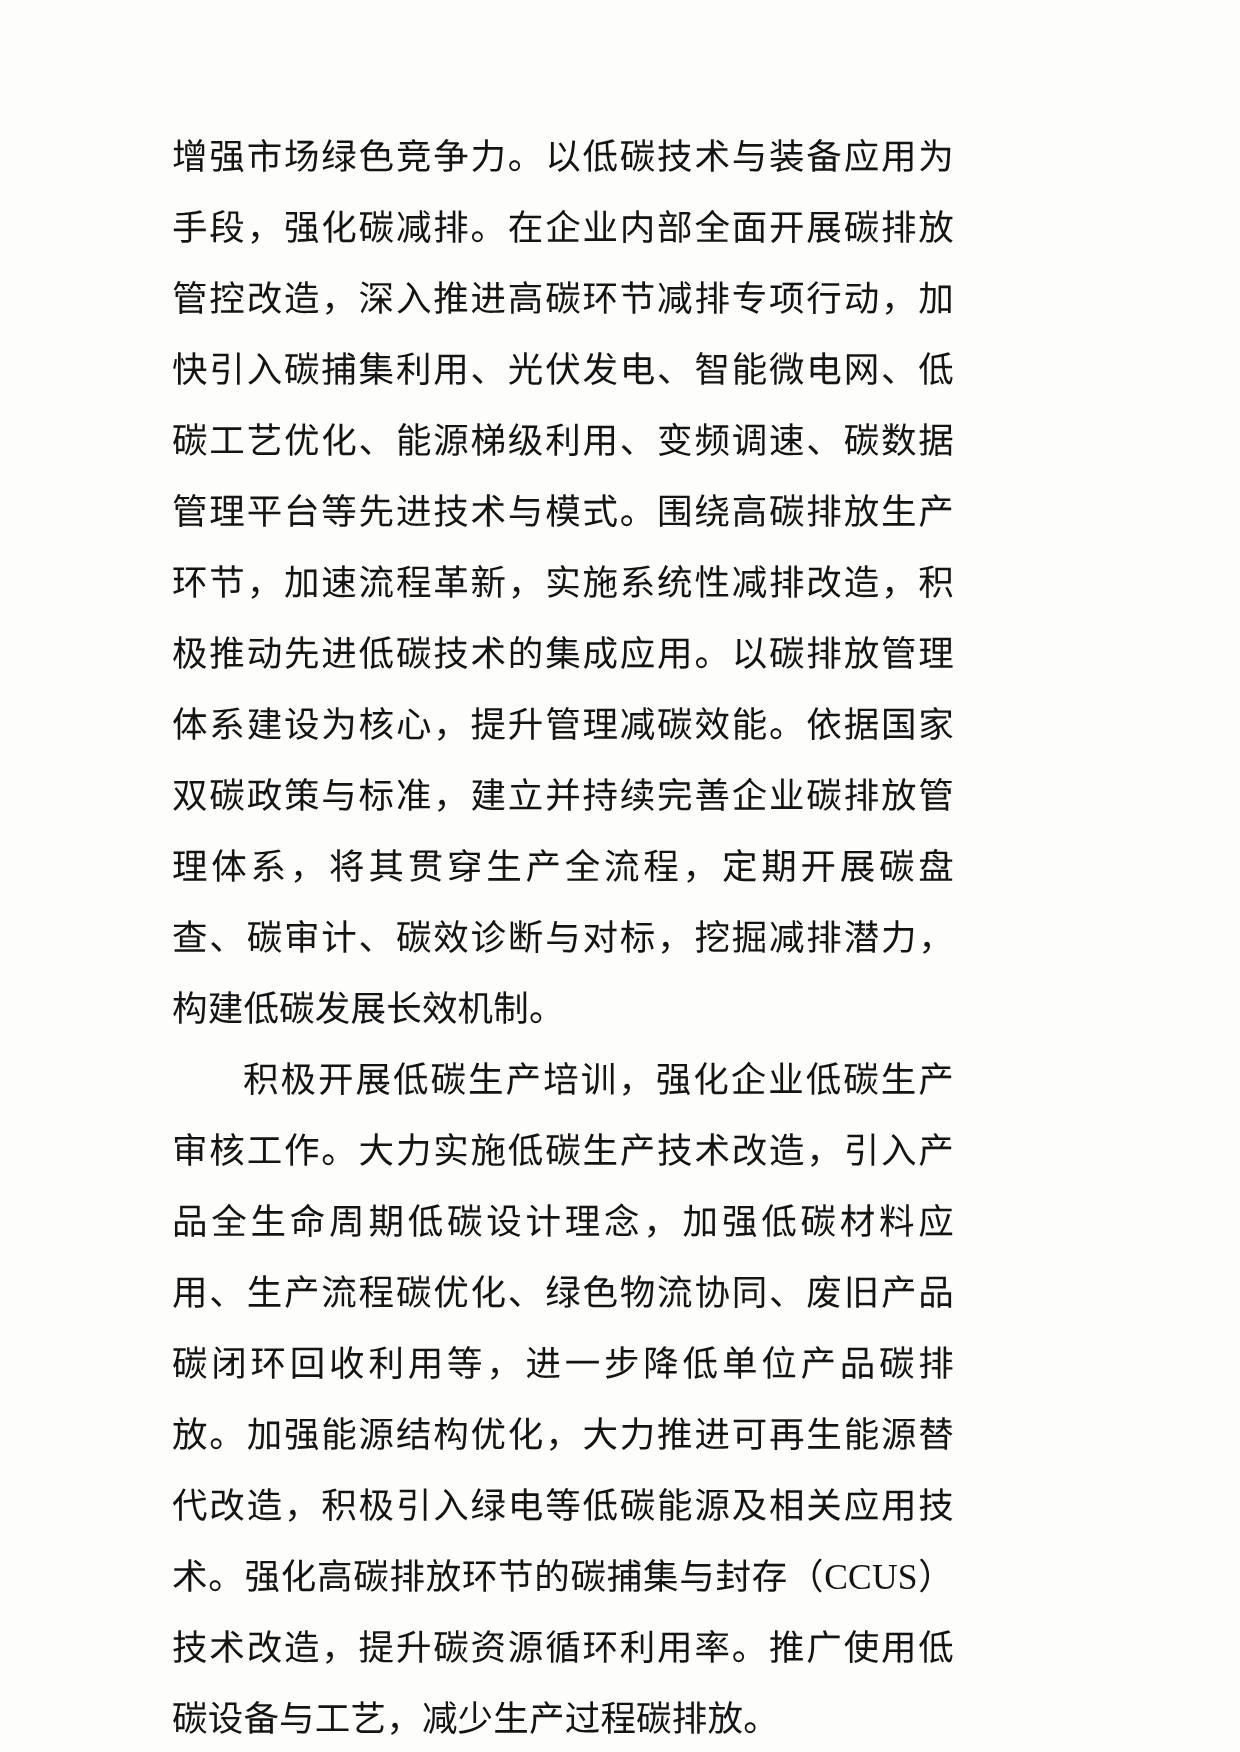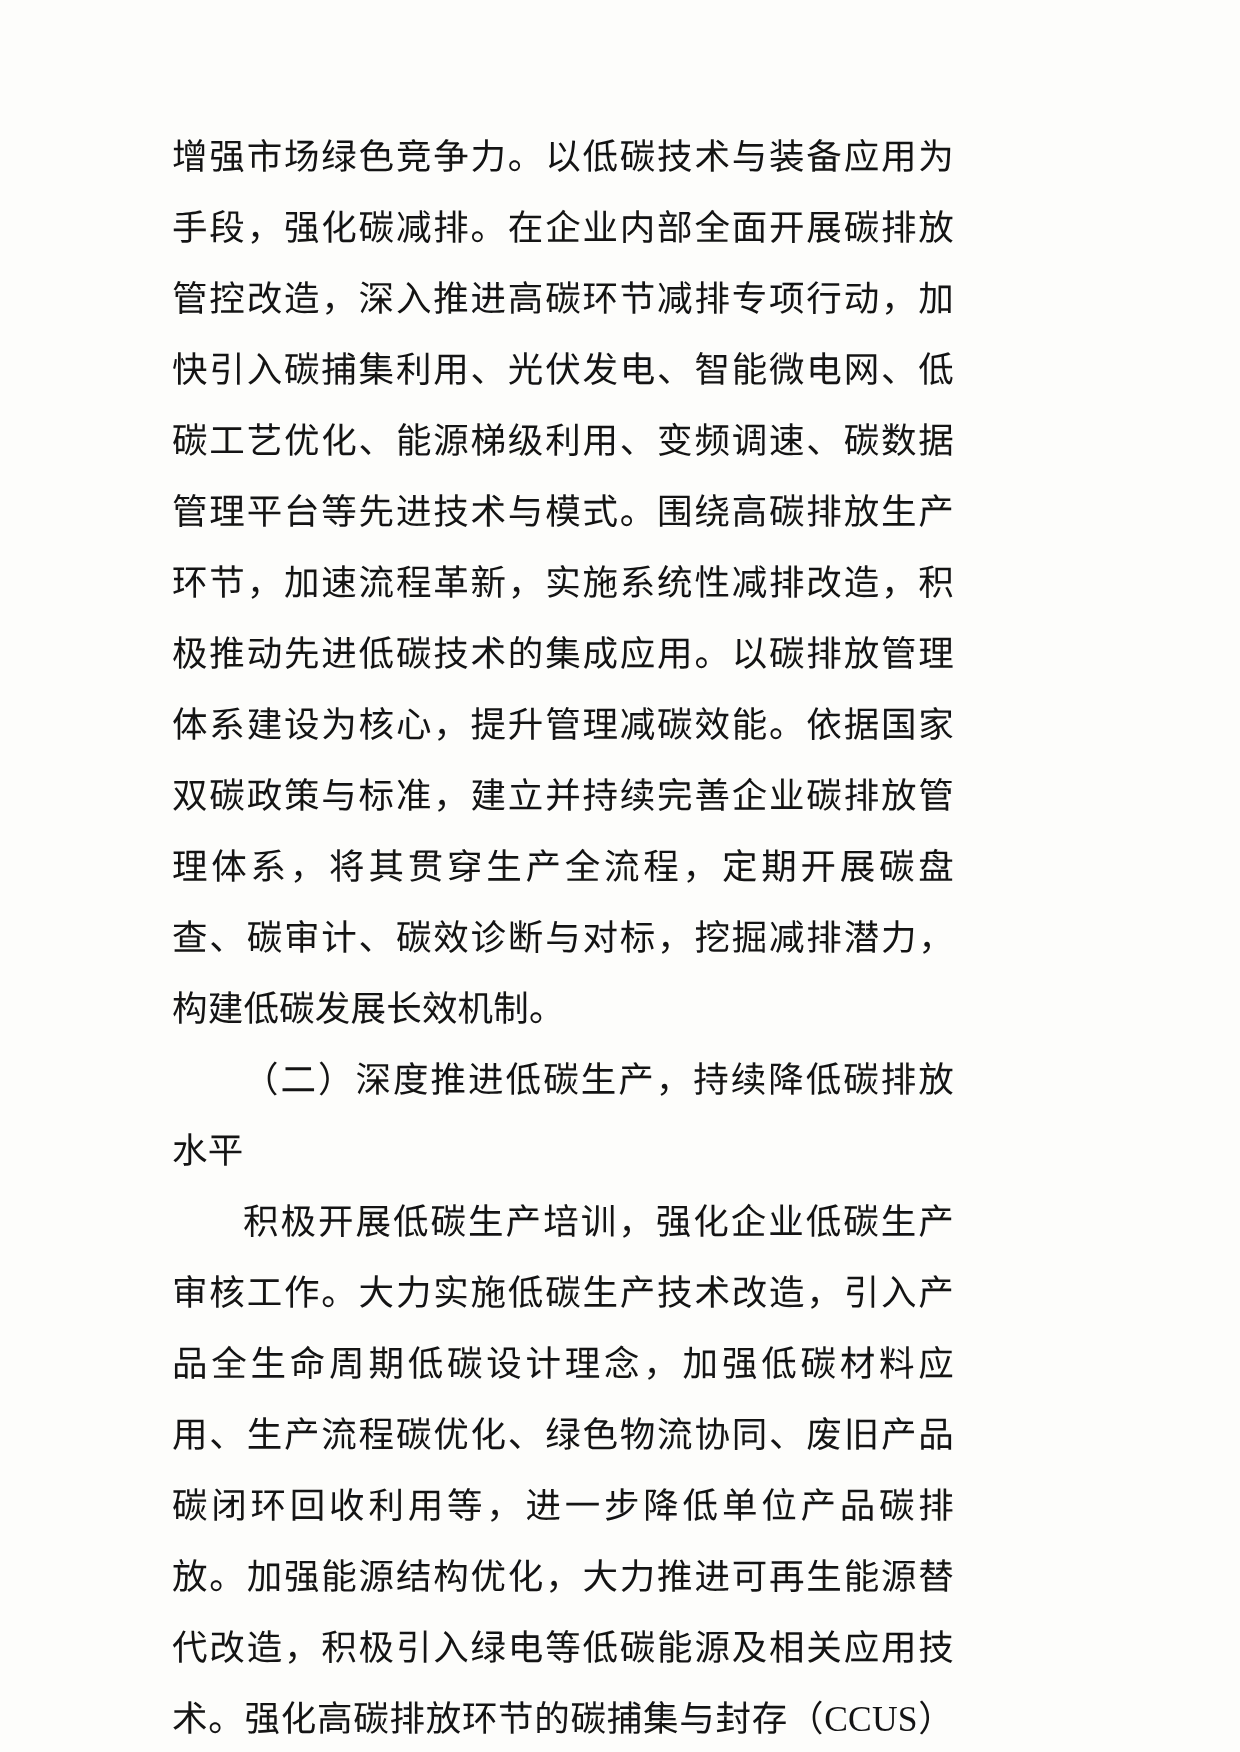--- a/index.html
+++ b/index.html
@@ -38,17 +38,16 @@
   .para + .para {
     margin-top: 0;
   }
 </style>
 </head>
 <body>
 
 <div class="page">
   <div class="content">
     <p class="para">增强市场绿色竞争力。以低碳技术与装备应用为手段，强化碳减排。在企业内部全面开展碳排放管控改造，深入推进高碳环节减排专项行动，加快引入碳捕集利用、光伏发电、智能微电网、低碳工艺优化、能源梯级利用、变频调速、碳数据管理平台等先进技术与模式。围绕高碳排放生产环节，加速流程革新，实施系统性减排改造，积极推动先进低碳技术的集成应用。以碳排放管理体系建设为核心，提升管理减碳效能。依据国家双碳政策与标准，建立并持续完善企业碳排放管理体系，将其贯穿生产全流程，定期开展碳盘查、碳审计、碳效诊断与对标，挖掘减排潜力，构建低碳发展长效机制。</p>
-    <p class="para indent">（二）深度推进低碳生产，持续降低碳排放水平</p>
     <p class="para indent">积极开展低碳生产培训，强化企业低碳生产审核工作。大力实施低碳生产技术改造，引入产品全生命周期低碳设计理念，加强低碳材料应用、生产流程碳优化、绿色物流协同、废旧产品碳闭环回收利用等，进一步降低单位产品碳排放。加强能源结构优化，大力推进可再生能源替代改造，积极引入绿电等低碳能源及相关应用技术。强化高碳排放环节的碳捕集与封存（CCUS）技术改造，提升碳资源循环利用率。推广使用低碳设备与工艺，减少生产过程碳排放。</p>
 
   </div>
 </div>
 
 </body></html>

